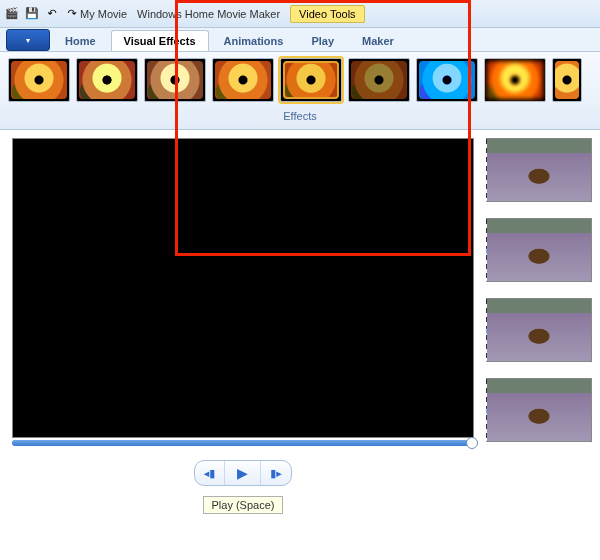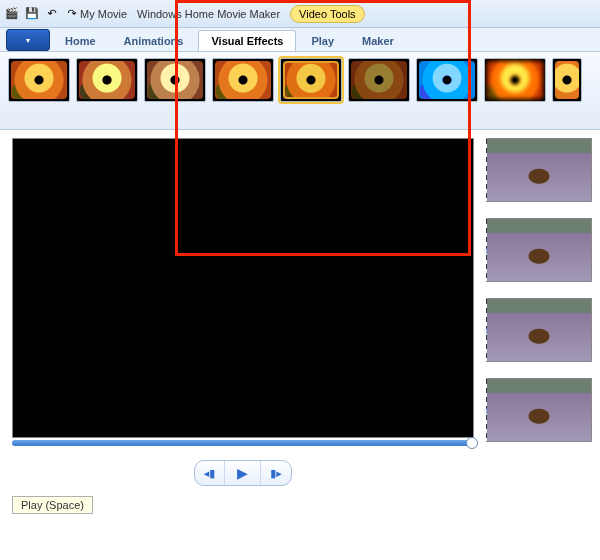--- a/index.html
+++ b/index.html
@@ -2,21 +2,21 @@
 <html><head>
   <meta charset="utf-8">
   <style>
     * { margin: 0; padding: 0; box-sizing: border-box; }
     body { font-family: "Segoe UI", Tahoma, sans-serif; font-size: 11px; width: 600px; height: 560px; background: #fff; overflow: hidden; position: relative; }
 
     .titlebar { height: 28px; background: linear-gradient(#eaf2fb, #d8e7f7); display: flex; align-items: center; padding: 0 4px; border-bottom: 1px solid #b6c8dc; }
     .qat { display: flex; align-items: center; gap: 4px; }
     .qat-icon { width: 16px; height: 16px; border-radius: 2px; display: flex; align-items: center; justify-content: center; }
     .title-text { color: #333; display: flex; align-items: center; gap: 10px; }
-    .highlight-tool { background: #ffe87c; border: 1px solid #d1b84d; padding: 2px 8px; border-radius: 9px; color: #000; }
+    .highlight-tool { background: #ffe87c; border: 1px solid #d1b84d; padding: 2px 8px; border-radius: 2px; color: #000; }
 
     .ribbon-tabs { height: 24px; background: #eaf2fb; display: flex; align-items: flex-end; padding-left: 6px; gap: 2px; border-bottom: 1px solid #b6c8dc; }
     .app-btn { width: 44px; height: 22px; background: linear-gradient(#2d6bcf, #1a4b9e); border: 1px solid #123a7a; border-radius: 3px; display: flex; align-items: center; justify-content: center; color: #fff; font-size: 8px; }
     .tab { padding: 4px 12px; color: #3a5a88; cursor: pointer; border: 1px solid transparent; border-bottom: none; font-weight: bold; }
     .tab.active { background: #fff; border-color: #b6c8dc; border-top-left-radius: 3px; border-top-right-radius: 3px; color: #000; }
 
     .ribbon-body { height: 78px; background: linear-gradient(#f7faff, #e2ecf8); border-bottom: 1px solid #b6c8dc; display: flex; flex-direction: column; }
     .effects-row { display: flex; gap: 6px; padding: 6px 8px; align-items: center; }
     .effect-thumb { width: 62px; height: 44px; border: 1px solid #aab8c8; border-radius: 2px; background: #000; overflow: hidden; cursor: pointer; position: relative; }
     .effect-thumb.selected { outline: 2px solid #f4c542; outline-offset: 0; }
@@ -75,22 +75,22 @@
   <div class="title-text">
     <span>My Movie</span>
     <span>Windows Home Movie Maker</span>
     <span class="highlight-tool">Video Tools</span>
   </div>
 </div>
 
 <div class="ribbon-tabs">
   <div class="app-btn">▾</div>
   <div class="tab">Home</div>
+  <div class="tab active">Visual Effects</div>
   <div class="tab">Animations</div>
-  <div class="tab active">Visual Effects</div>
   <div class="tab">Play</div>
   <div class="tab">Maker</div>
 </div>
 
 <div class="ribbon-body">
   <div class="effects-row">
     <div class="effect-thumb">
         <div class="flower"></div>
       </div>
     <div class="effect-thumb">
@@ -111,37 +111,38 @@
     <div class="effect-thumb">
         <div class="flower hue"></div>
       </div>
     <div class="effect-thumb">
         <div class="flower pix"></div>
       </div>
     <div class="effect-thumb" style="width:30px;">
         <div class="flower"></div>
       </div>
   </div>
+  <div class="ribbon-caption">Effects</div>
 </div>
 
 <div class="workspace">
   <div class="preview-pane">
     <div class="preview-video"></div>
     <div class="seek">
       <div class="seek-fill"></div>
       <div class="seek-thumb"></div>
     </div>
     <div class="play-controls">
       <div class="pc-group">
         <div class="pc-btn">◂▮</div>
         <div class="pc-btn big">▶</div>
         <div class="pc-btn">▮▸</div>
       </div>
     </div>
-    <div style="text-align:left">
+    <div style="text-align:center">
       <span class="tooltip">Play (Space)</span>
     </div>
   </div>
 
   <div class="storyboard">
     <div class="clip">
         <div class="sprocket"></div>
         <div class="bear-scene"></div>
       </div>
     <div class="clip">

